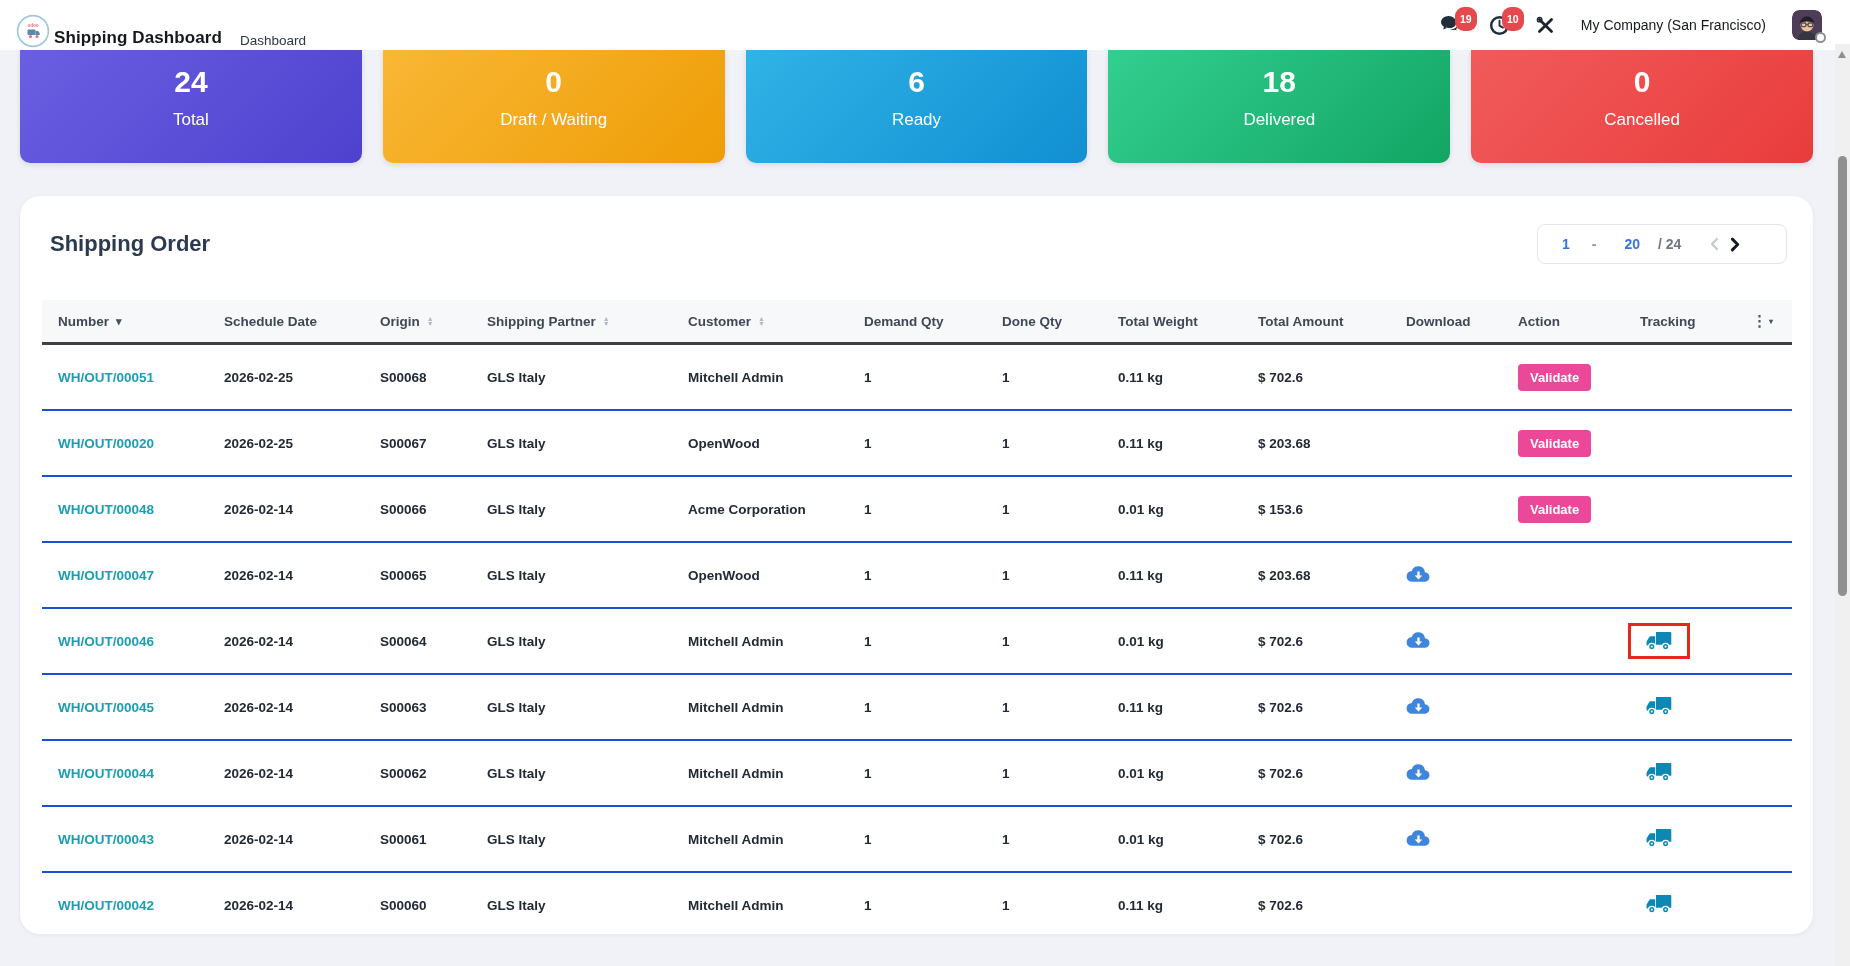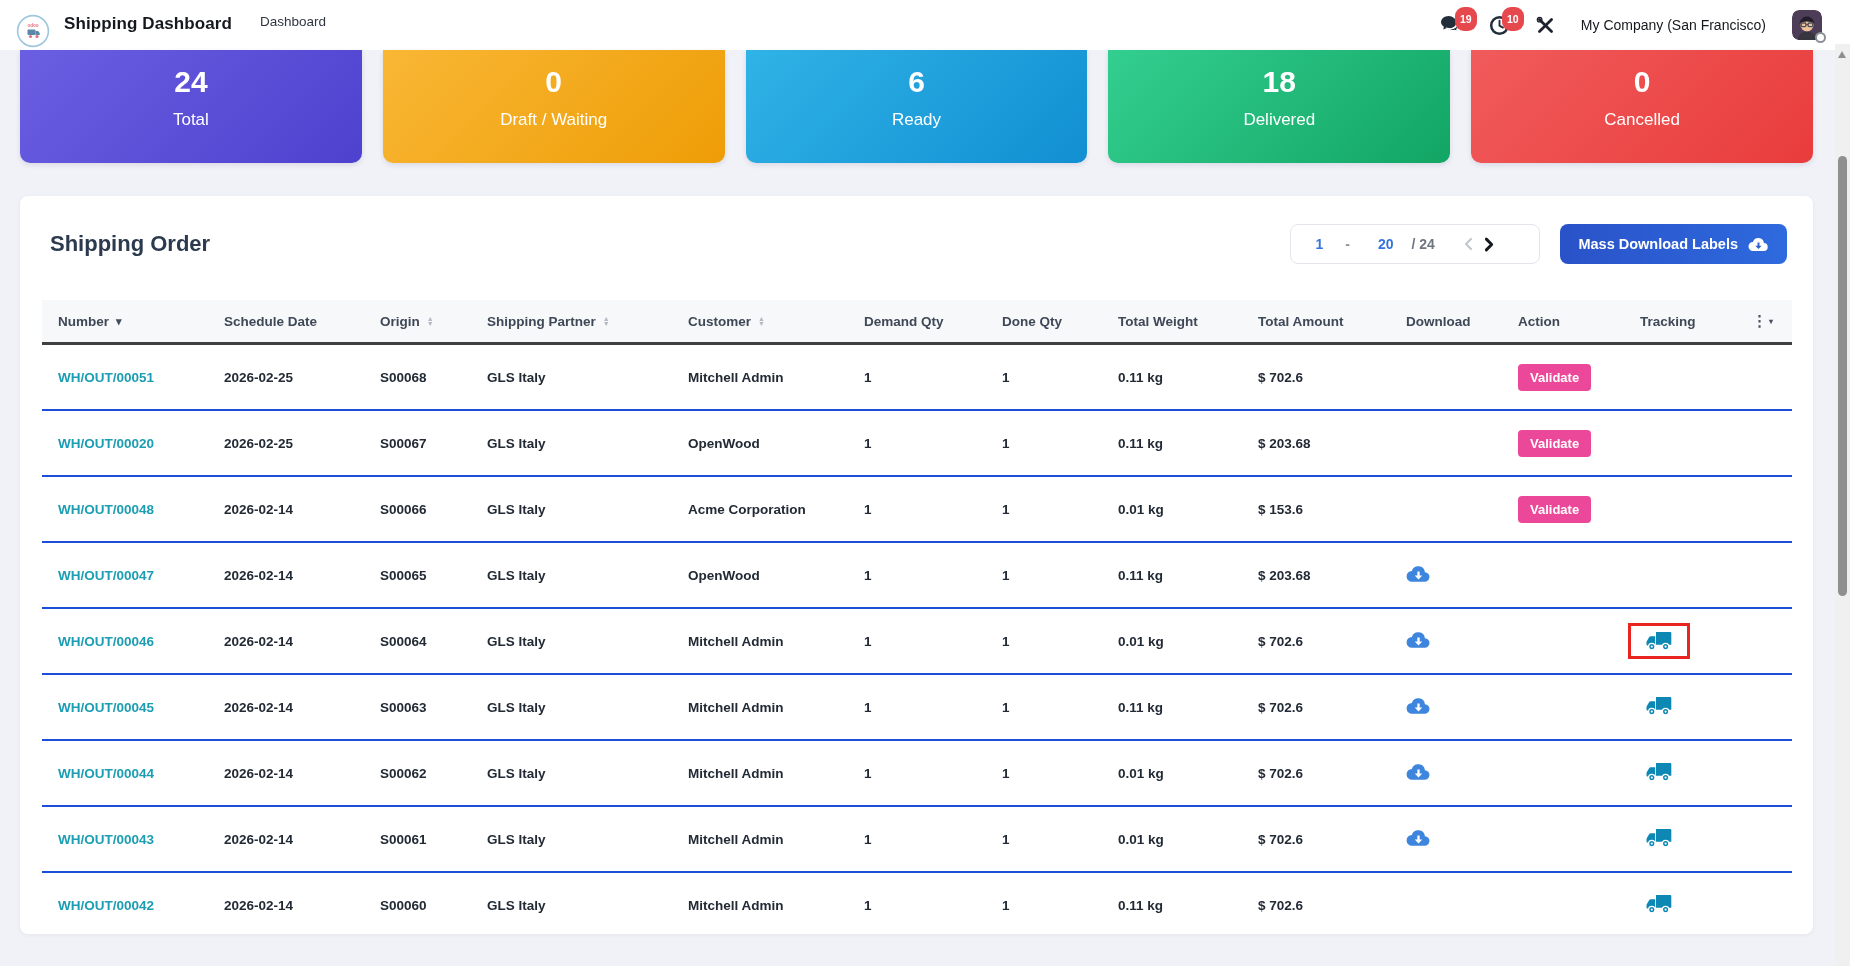--- a/index.html
+++ b/index.html
@@ -2,21 +2,21 @@
 <html><head>
 <meta charset="utf-8">
 <style>
   * { margin:0; padding:0; box-sizing:border-box; }
   html,body { width:1850px; height:966px; overflow:hidden; background:#f1f2f7;
     font-family:"Liberation Sans", sans-serif; }
 
   
   .navbar { height:50px; background:#fff; display:flex; align-items:center;
     justify-content:space-between; padding:0 14px 0 16px; }
-  .nav-left { display:flex; align-items:flex-start; gap:14px;margin-top:12px; }
+  .nav-left { display:flex; align-items:flex-end; gap:4px;margin-top:12px; }
   .app-title { font-size:17px; font-weight:700; color:#15181d; letter-spacing:.1px; }
   .menu-item { font-size:13.5px; color:#2f3640; margin-left:14px; cursor:pointer; }
   .nav-right { display:flex; align-items:center; gap:26px; padding-right:14px; }
   .icon-wrap { position:relative; display:inline-flex; cursor:pointer; }
   .badge { position:absolute; top:-8px; right:-14px; min-width:22px; height:17px;
     background:#e5484d; color:#fff; font-size:10.5px; font-weight:700; border-radius:9px;
     display:flex; align-items:center; justify-content:center; padding:12px 5px; }
   .company { font-size:14px; color:#15181d; }
   .avatar-wrap { position:relative; width:30px; height:30px; cursor:pointer; }
   .status-dot { position:absolute; right:-4px; bottom:-3px; width:11px; height:11px;
@@ -24,21 +24,21 @@
 
   
   .cards { display:flex; gap:21px; padding:0 37px 0 20px;border-radius:13px; }
   .card { flex:1; height:113px; border-radius:0 0 10px 10px; color:#fff;
     text-align:center; padding-top:13px; cursor:pointer;
     box-shadow:0 2px 5px rgba(40,40,90,.12); }
   .card-value { font-size:30px; font-weight:700; line-height:1.25; }
   .card-label { font-size:17px; margin-top:9px; }
 
   
-  .panel { margin:33px 37px 0 20px; background:#fff; border-radius:8px;
+  .panel { margin:33px 37px 0 20px; background:#fff; border-radius:20px;
     height:738px; box-shadow:0 1px 4px rgba(30,40,70,.06); overflow:hidden; }
   .panel-head { display:flex; align-items:center; justify-content:space-between;
     padding:28px 26px 0 30px; }
   .panel-title { font-size:22px; font-weight:800; color:#2b3a4e; }
   .head-right { display:flex; align-items:center; gap:20px; }
 
   .pager { width:250px; height:40px; border:1px solid #e3e5ea; border-radius:8px;
     display:flex; align-items:center; font-size:14px; font-weight:700;
     padding-left:24px; background:#fff; }
   .pg-start,.pg-end { color:#3674d9; cursor:text; }
@@ -188,27 +188,20 @@
           <svg width="10" height="14" viewBox="0 0 10 14">
             <path d="M8 2 L3 7 L8 12" stroke="#c3c7cf" stroke-width="2.2" fill="none" stroke-linecap="round" stroke-linejoin="round"></path>
           </svg>
         </button>
         <button class="pg-chev next">
           <svg width="11" height="15" viewBox="0 0 10 14">
             <path d="M3 2 L8 7 L3 12" stroke="#14181f" stroke-width="2.7" fill="none" stroke-linecap="round" stroke-linejoin="round"></path>
           </svg>
         </button>
       </div>
-      <button class="btn-primary">
-        <span>Mass Download Labels</span>
-        <svg width="21" height="15" viewBox="0 0 26 18">
-          <path d="M6.3 17A5.6 5.6 0 0 1 6.1 5.8 7 7 0 0 1 19.7 7.1 4.7 4.7 0 0 1 19.2 17z" fill="#ffffff"></path>
-          <path d="M11.8 6.5h2.4v4h2.7l-3.9 4.2-3.9-4.2h2.7z" fill="#2d5fd3"></path>
-        </svg>
-      </button>
     </div>
   </div>
 
   <div class="table">
     <div class="grid-row thead" id="thead">
         <div class="th">
           <span>Number</span>
           <span class="sort-desc">▾</span>
         </div>
         <div class="th">

